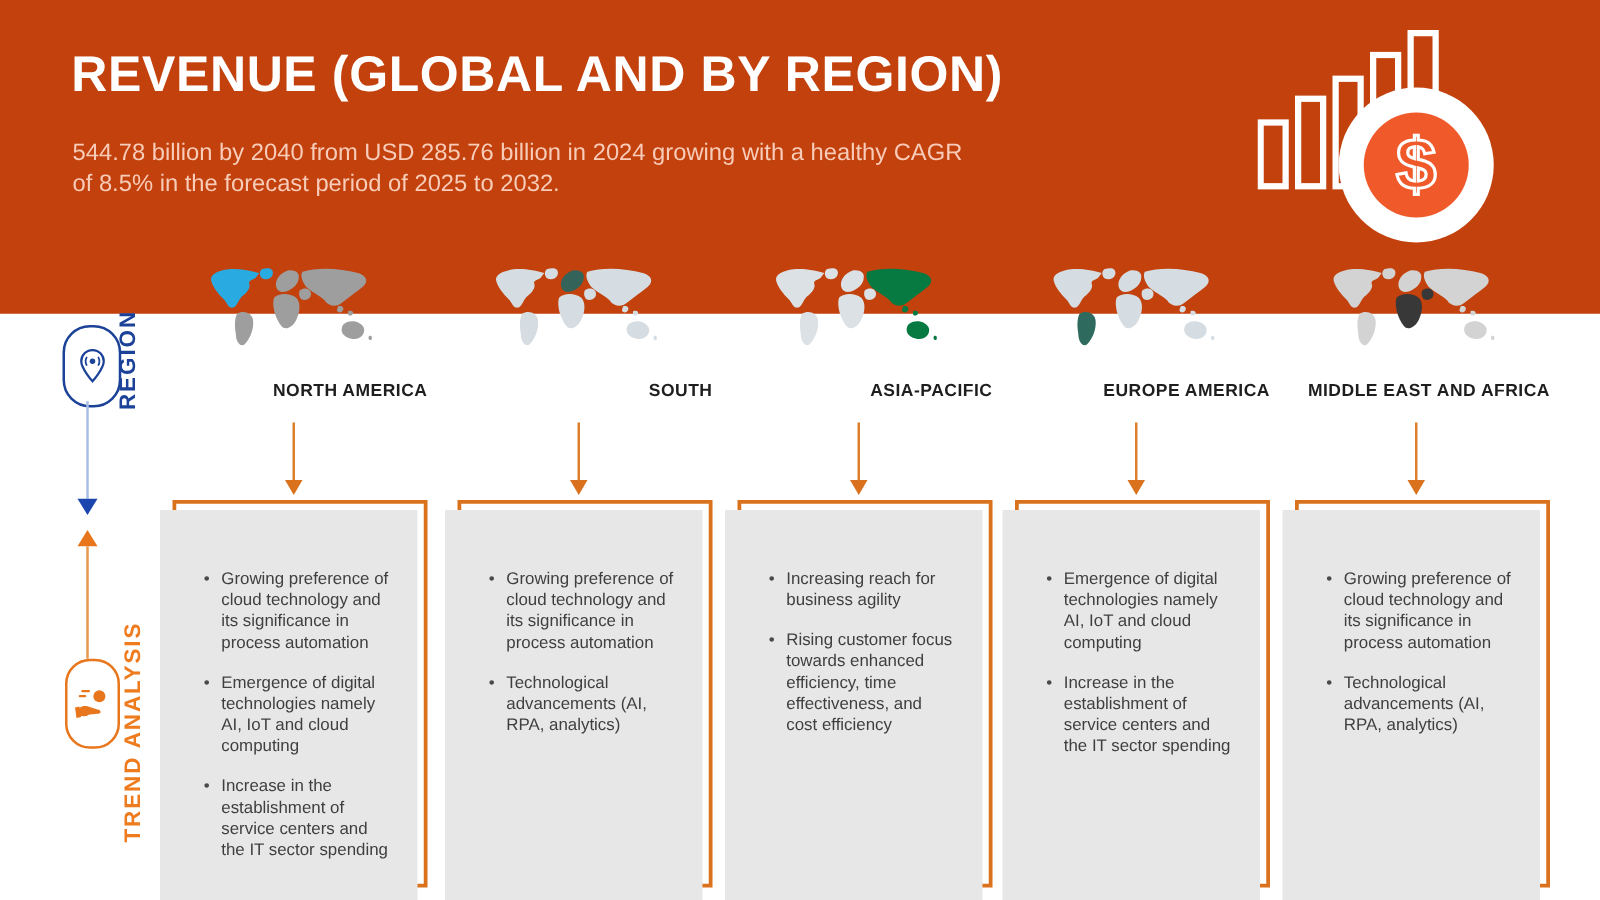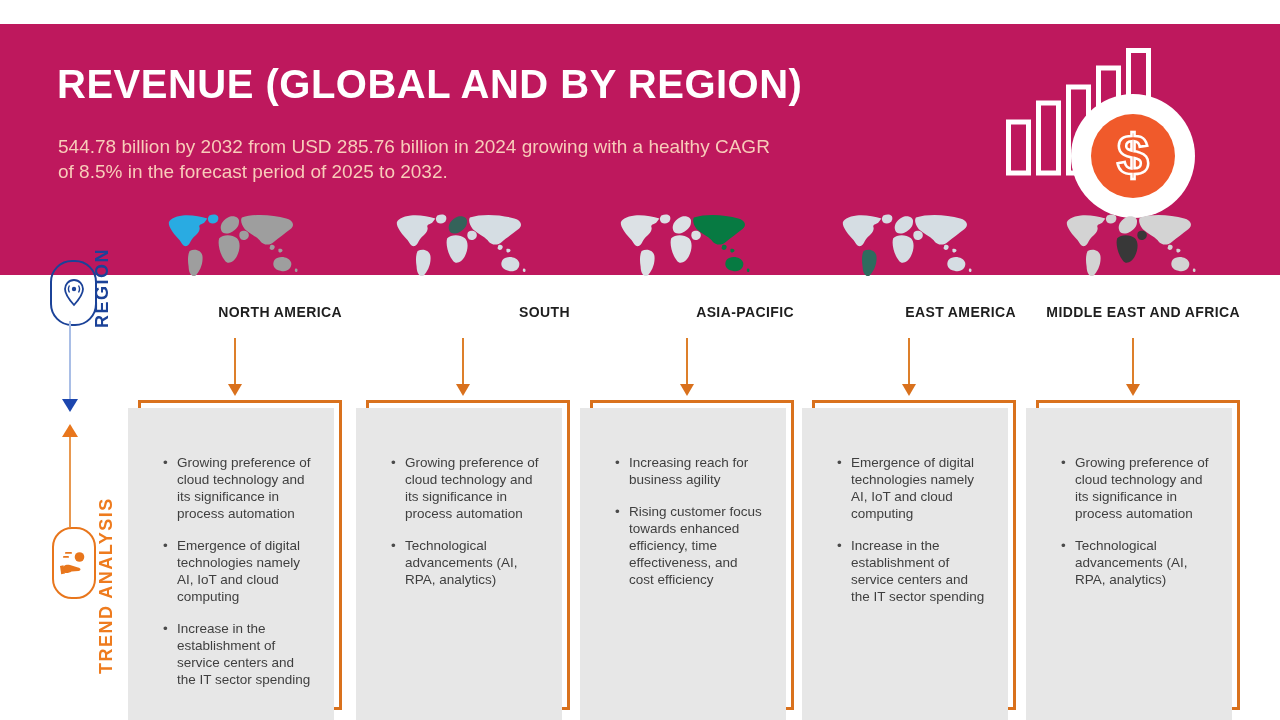--- a/index.html
+++ b/index.html
@@ -1,20 +1,20 @@
 <!DOCTYPE html>
 <html><head>
 <meta charset="utf-8">
 <style>
   html,body{margin:0;padding:0;background:#ffffff;}
   .page{position:relative;width:1280px;height:720px;background:#ffffff;overflow:hidden;
         font-family:"Liberation Sans",sans-serif;}
 
   
-  .header{position:absolute;left:0;top:0;width:1280px;height:251px;background:#be185d;margin-top:24px;}
+  .header{position:absolute;left:0;top:0;width:1280px;height:251px;background:#c2410c;}
   .title{position:absolute;left:57px;top:38px;font-size:40px;font-weight:800;color:#ffffff;
          letter-spacing:.5px;white-space:nowrap;}
   .subtitle{position:absolute;left:58px;top:110px;color:#F8CCB9;font-size:19px;line-height:25px;}
   .bars-icon{position:absolute;left:1006px;top:24px;}
   .coin-ring{position:absolute;left:1071px;top:70px;width:124px;height:124px;border-radius:50%;
              background:#ffffff;display:flex;align-items:center;justify-content:center;}
   .coin-inner{width:84px;height:84px;border-radius:50%;background:#F05A2B;
               display:flex;align-items:center;justify-content:center;}
 
   
@@ -52,21 +52,21 @@
   .card-fill li:empty{display:none;}
 </style>
 </head>
 <body>
 
 <div class="page">
 
   <div class="header">
     <div class="title">REVENUE (GLOBAL AND BY REGION)</div>
     <div class="subtitle">
-      <div>544.78 billion by 2032 from USD 285.76 billion in 2024 growing with a healthy CAGR</div>
+      <div>544.78 billion by 2040 from USD 285.76 billion in 2024 growing with a healthy CAGR</div>
       <div>of 8.5% in the forecast period of 2025 to 2032.</div>
     </div>
     <svg class="bars-icon" width="146" height="128" viewBox="0 0 146 128">
       <g fill="none" stroke="#ffffff" stroke-width="5">
         <rect x="2.5" y="74" width="20" height="51"></rect>
         <rect x="32.5" y="55" width="20" height="70"></rect>
         <rect x="62.5" y="39" width="20" height="86"></rect>
         <rect x="92.5" y="20" width="20" height="105"></rect>
         <rect x="122.5" y="2.5" width="20" height="123"></rect>
       </g>
@@ -194,21 +194,21 @@
     <svg class="map" width="148" height="82" viewBox="0 0 150 80">
       <path d="M8 12 C7 7 14 4 22 3 C30 2 40 4 47 6 L44 10 C41 12 38 12 39 15 C40 18 37 22 33 25 C30 28 29 33 26 34 C22 35 21 30 18 27 C14 23 9 17 8 12 Z" fill="#D5DDE3"></path>
       <path d="M49 3 C54 1 59 2 58 7 C57 11 52 12 49 10 C47 8 47 5 49 3 Z" fill="#D5DDE3"></path>
       <path d="M29 39 C34 36 41 38 42 44 C43 52 39 60 35 64 C31 66 28 61 28 55 C27 49 27 43 29 39 Z" fill="#2E6B5E"></path>
       <path d="M61 18 C59 12 64 6 70 4 C76 3 80 6 79 10 C79 15 74 19 69 21 C65 22 62 21 61 18 Z" fill="#D5DDE3"></path>
       <path d="M59 26 C63 22 72 22 77 26 C81 30 80 38 77 44 C74 50 68 53 65 49 C60 43 57 32 59 26 Z" fill="#D5DDE3"></path>
       <path d="M80 20 C84 17 89 19 89 23 C89 27 84 29 81 27 C79 25 79 22 80 20 Z" fill="#D5DDE3"></path>
       <path d="M82 5 C94 1 113 2 127 6 C134 8 136 13 131 17 C126 21 119 26 114 30 C110 34 103 33 100 28 C96 24 89 21 85 17 C82 13 80 8 82 5 Z M111 33 C114 32 116 34 115 36 C114 39 110 38 110 36 Z M119 37 C121 36 124 37 123 39 C122 41 119 41 119 39 Z" fill="#D5DDE3"></path>
       <path d="M115 48 C120 43 130 45 132 51 C133 57 127 61 121 59 C115 58 112 53 115 48 Z M136 57 C138 56 139 58 138 60 C136 61 135 59 136 57 Z" fill="#D5DDE3"></path>
     </svg>
-    <div class="region-name">EAST AMERICA</div>
+    <div class="region-name">EUROPE AMERICA</div>
     <div class="col-arrow">
         <div class="c-stem"></div>
         <div class="c-head"></div>
       </div>
     <div class="card">
       <div class="card-frame"></div>
       <div class="card-fill">
         <ul>
           <li>Emergence of digital technologies namely AI, IoT and cloud computing</li>
           <li>Increase in the establishment of service centers and the  IT sector spending</li>

